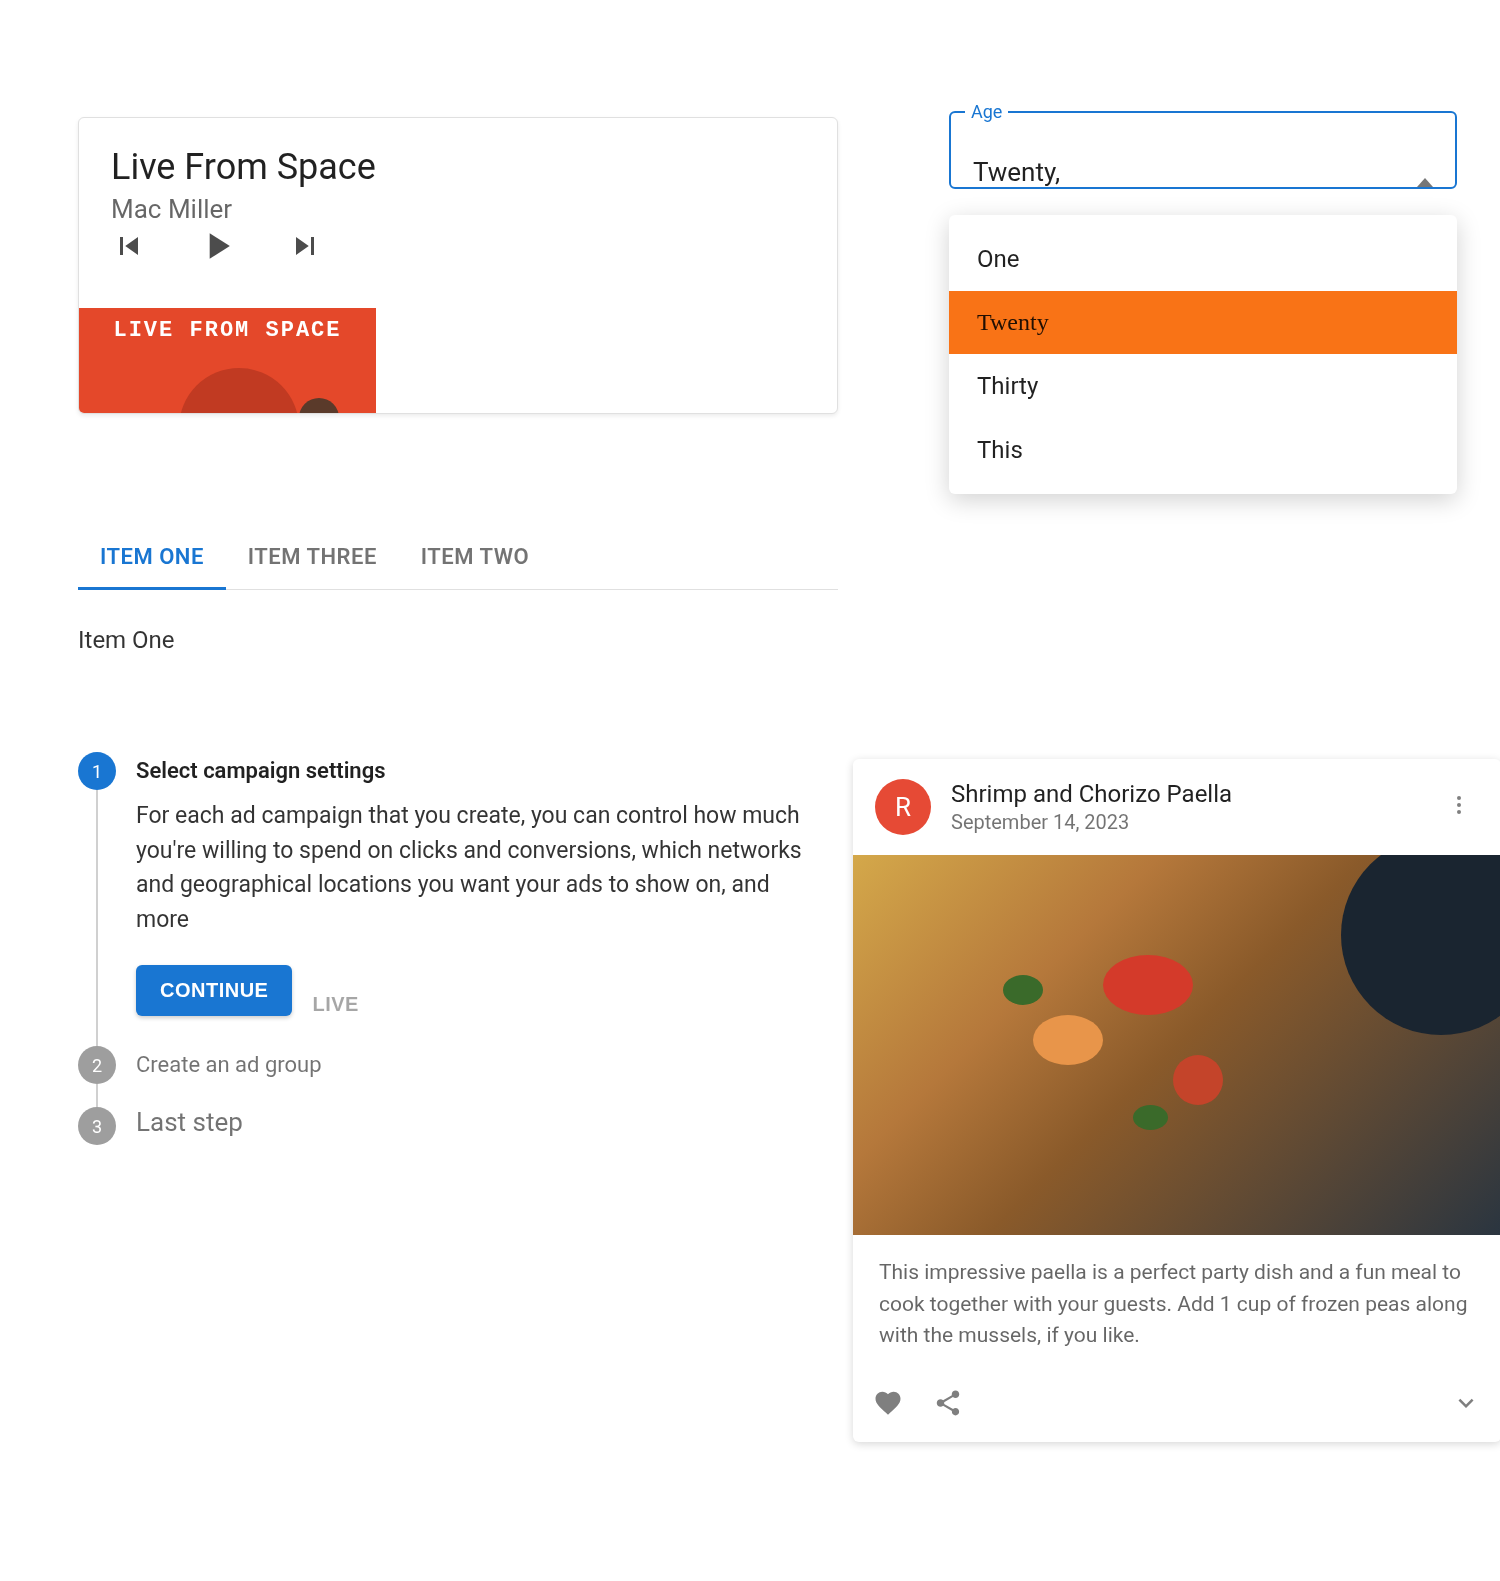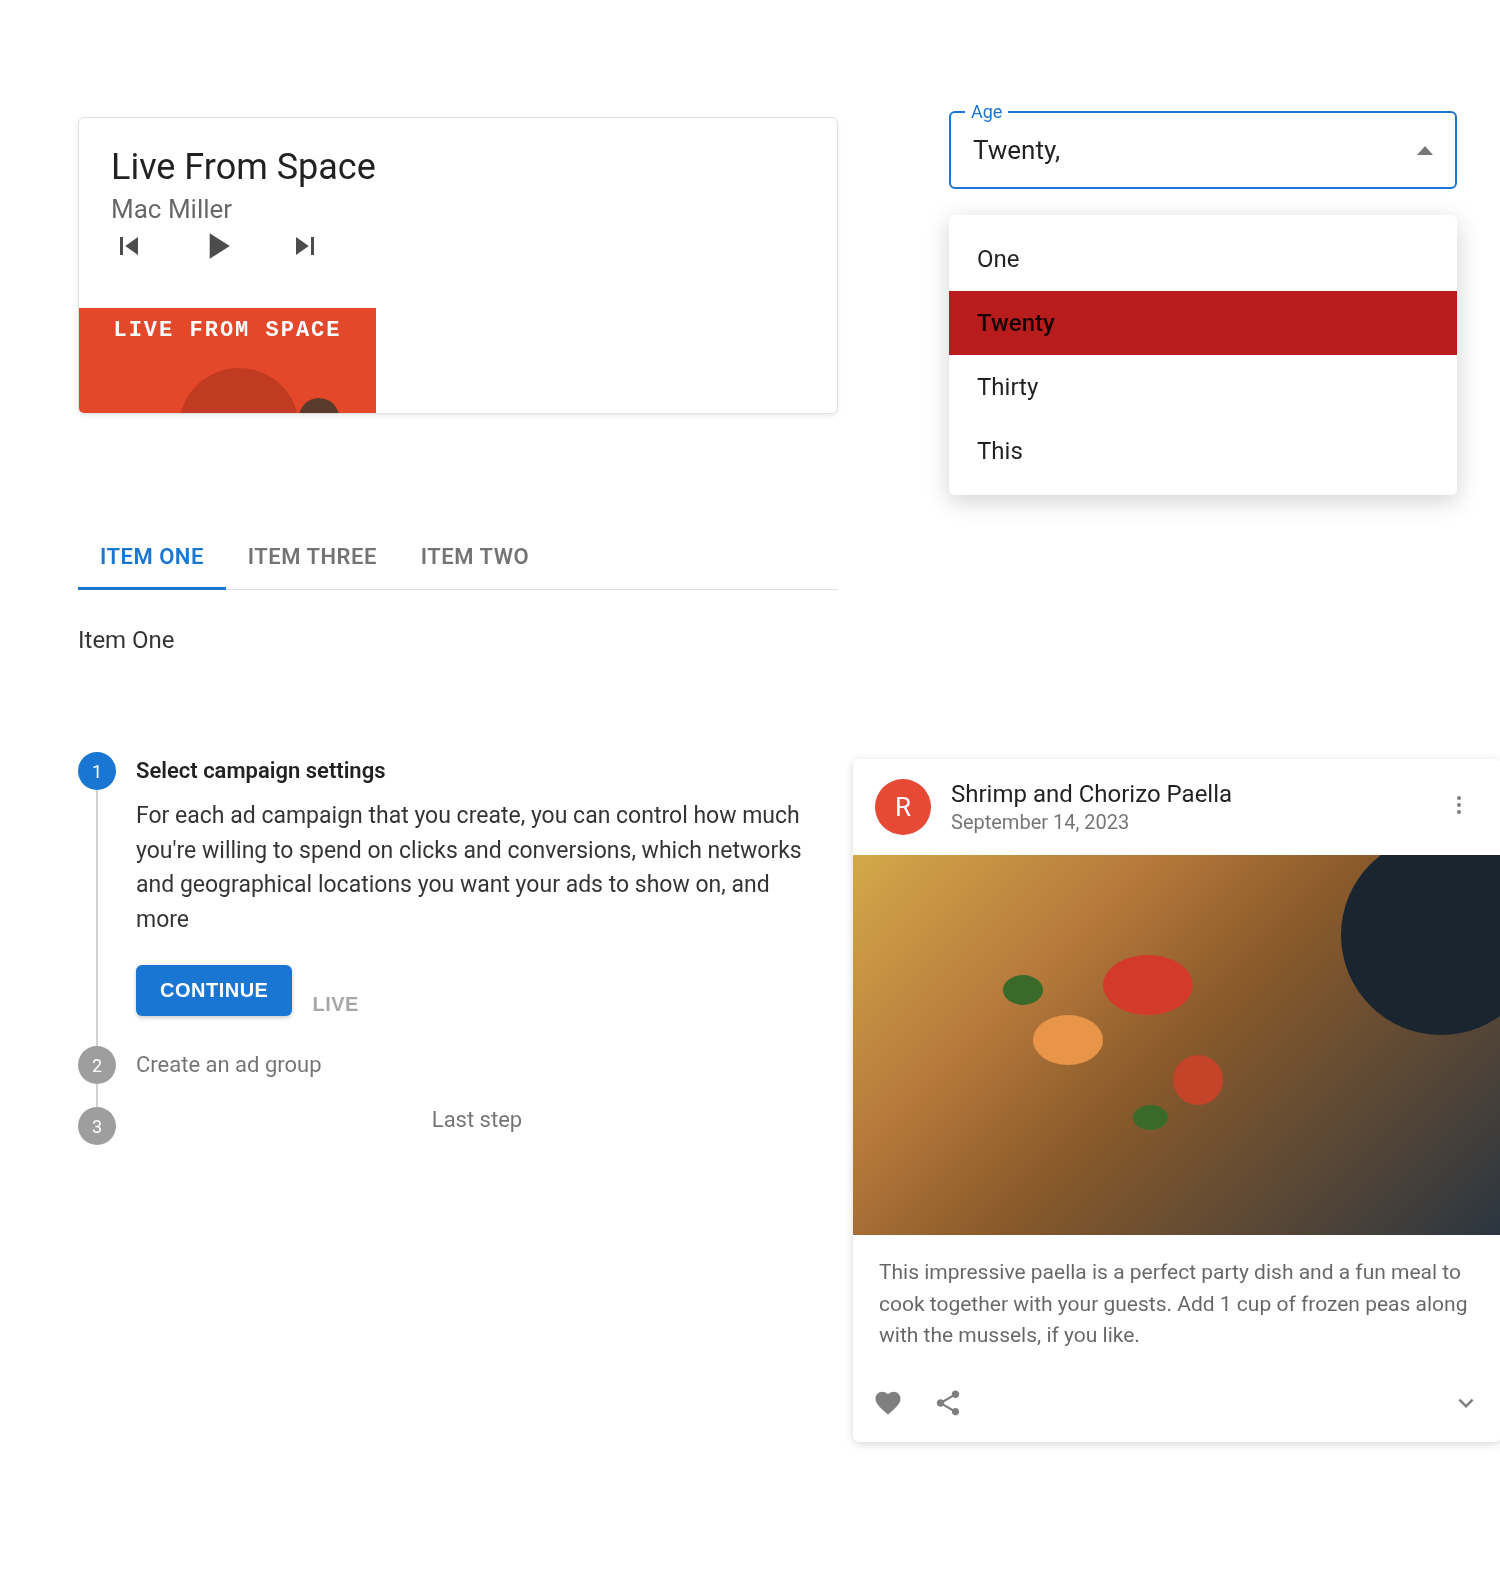--- a/index.html
+++ b/index.html
@@ -84,21 +84,21 @@
   .select-wrap {
     position: absolute;
     left: 949px; top: 111px;
     width: 508px;
   }
   .select-box {
     border: 2px solid #1976d2;
     border-radius: 6px;
     height: 78px;
     display: flex;
-    align-items: center;
+    align-items: flex-end;
     padding: 0 22px;
     position: relative;
     background: #fff;
   }
   .select-label {
     position: absolute;
     top: -12px; left: 14px;
     background: #fff;
     padding: 0 6px;
     font-size: 18px;
@@ -122,22 +122,23 @@
     overflow: hidden;
     padding: 12px 0;
   }
   .select-item {
     padding: 18px 28px;
     font-size: 24px;
     color: rgba(0,0,0,0.87);
     cursor: pointer;
   }
   .select-item.selected {
-    background: #b91c1c;
+    background: #f97316;
     font-weight: 500;
+    font-family: Liberation Serif, serif;
   }
   
   .tabs-wrap {
     position: absolute;
     left: 78px; top: 526px;
     width: 760px;
   }
   .tabs-bar {
     display: flex;
     border-bottom: 1px solid #e0e0e0;
@@ -185,23 +186,22 @@
   }
   .step.active .step-circle { background: #1976d2; }
   .step-body { margin-left: 20px; flex: 1; padding-bottom: 30px; }
   .step-title {
     font-size: 22px;
     color: rgba(0,0,0,0.55);
     padding-top: 6px;
   }
   .step.active .step-title { color: rgba(0,0,0,0.87); font-weight: 600; }
   .step-sub {
-    font-size: 22px;
+    font-size: 26px;
     color: rgba(0,0,0,0.55);
-    text-align: center;
   }
   .step-content {
     font-size: 23px;
     color: rgba(0,0,0,0.8);
     line-height: 1.5;
     margin-top: 16px;
   }
   .step-buttons {
     margin-top: 28px;
     display: flex;

